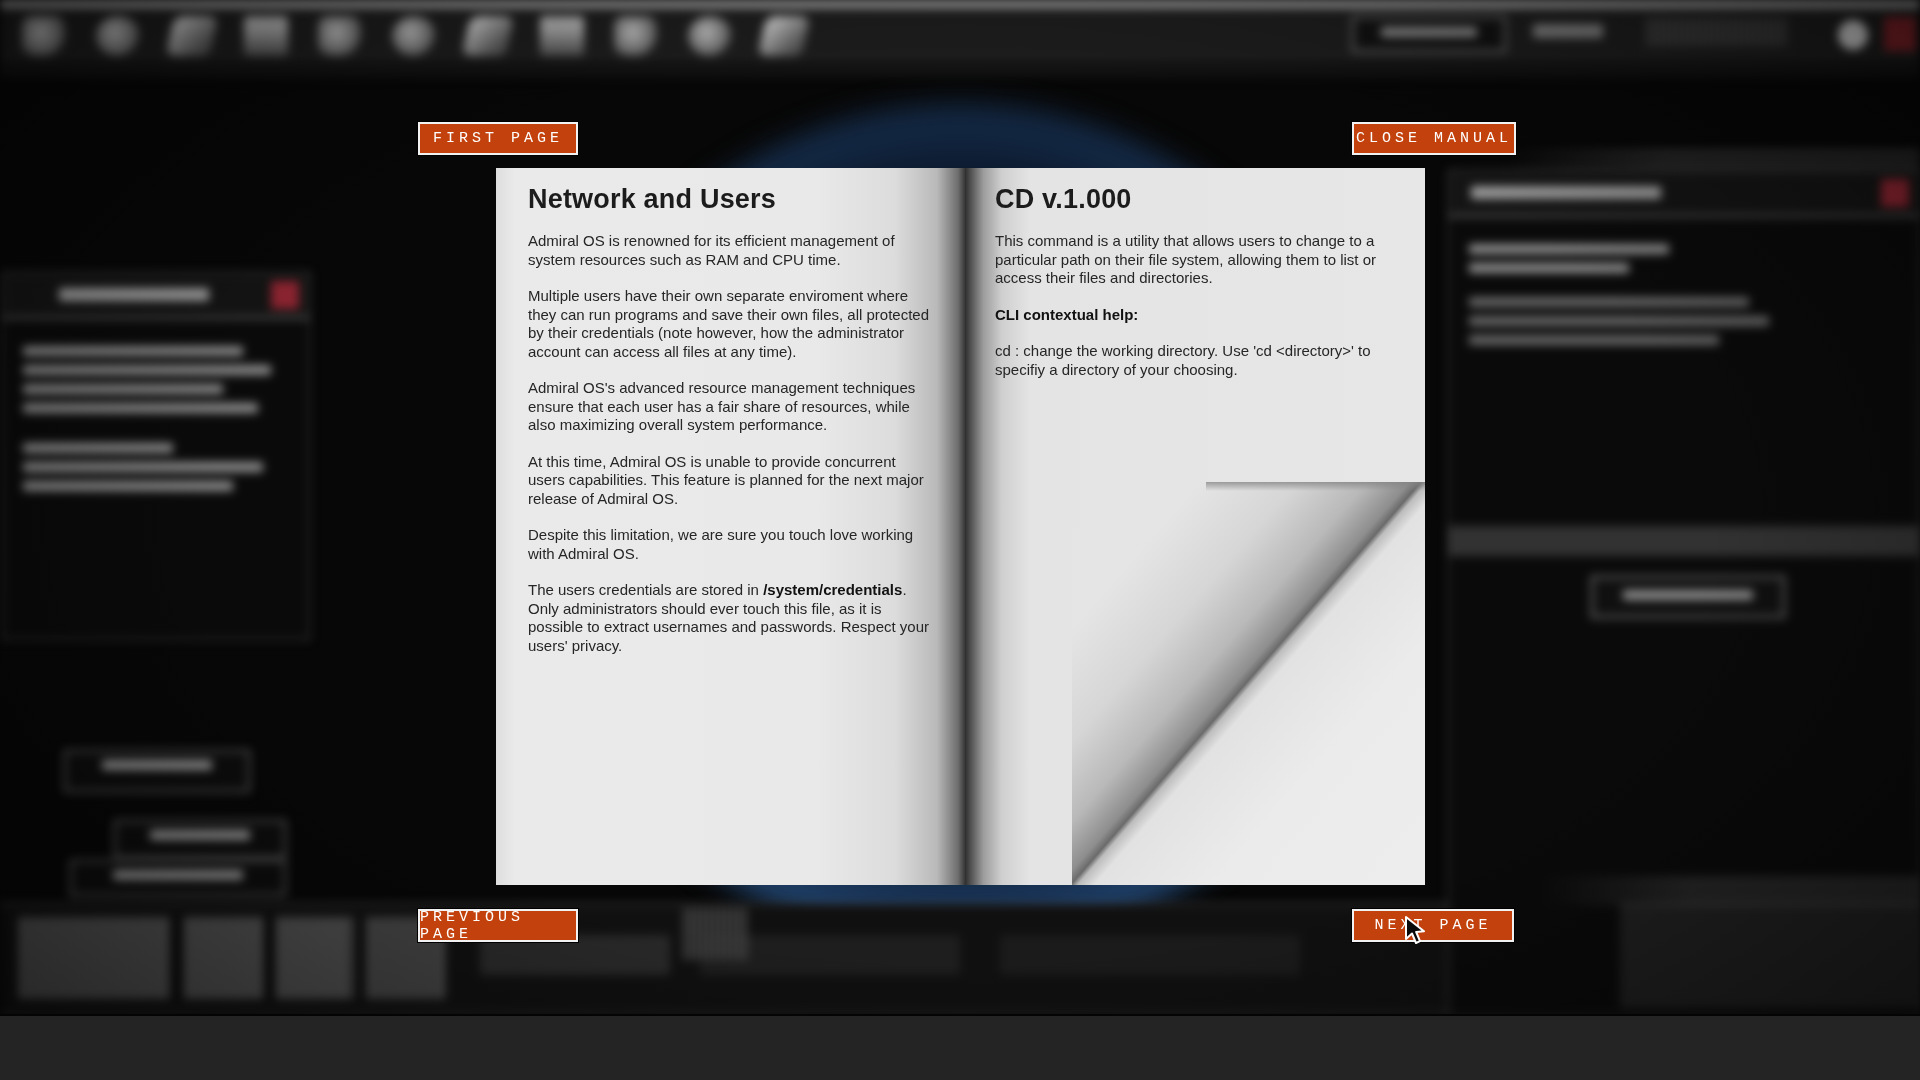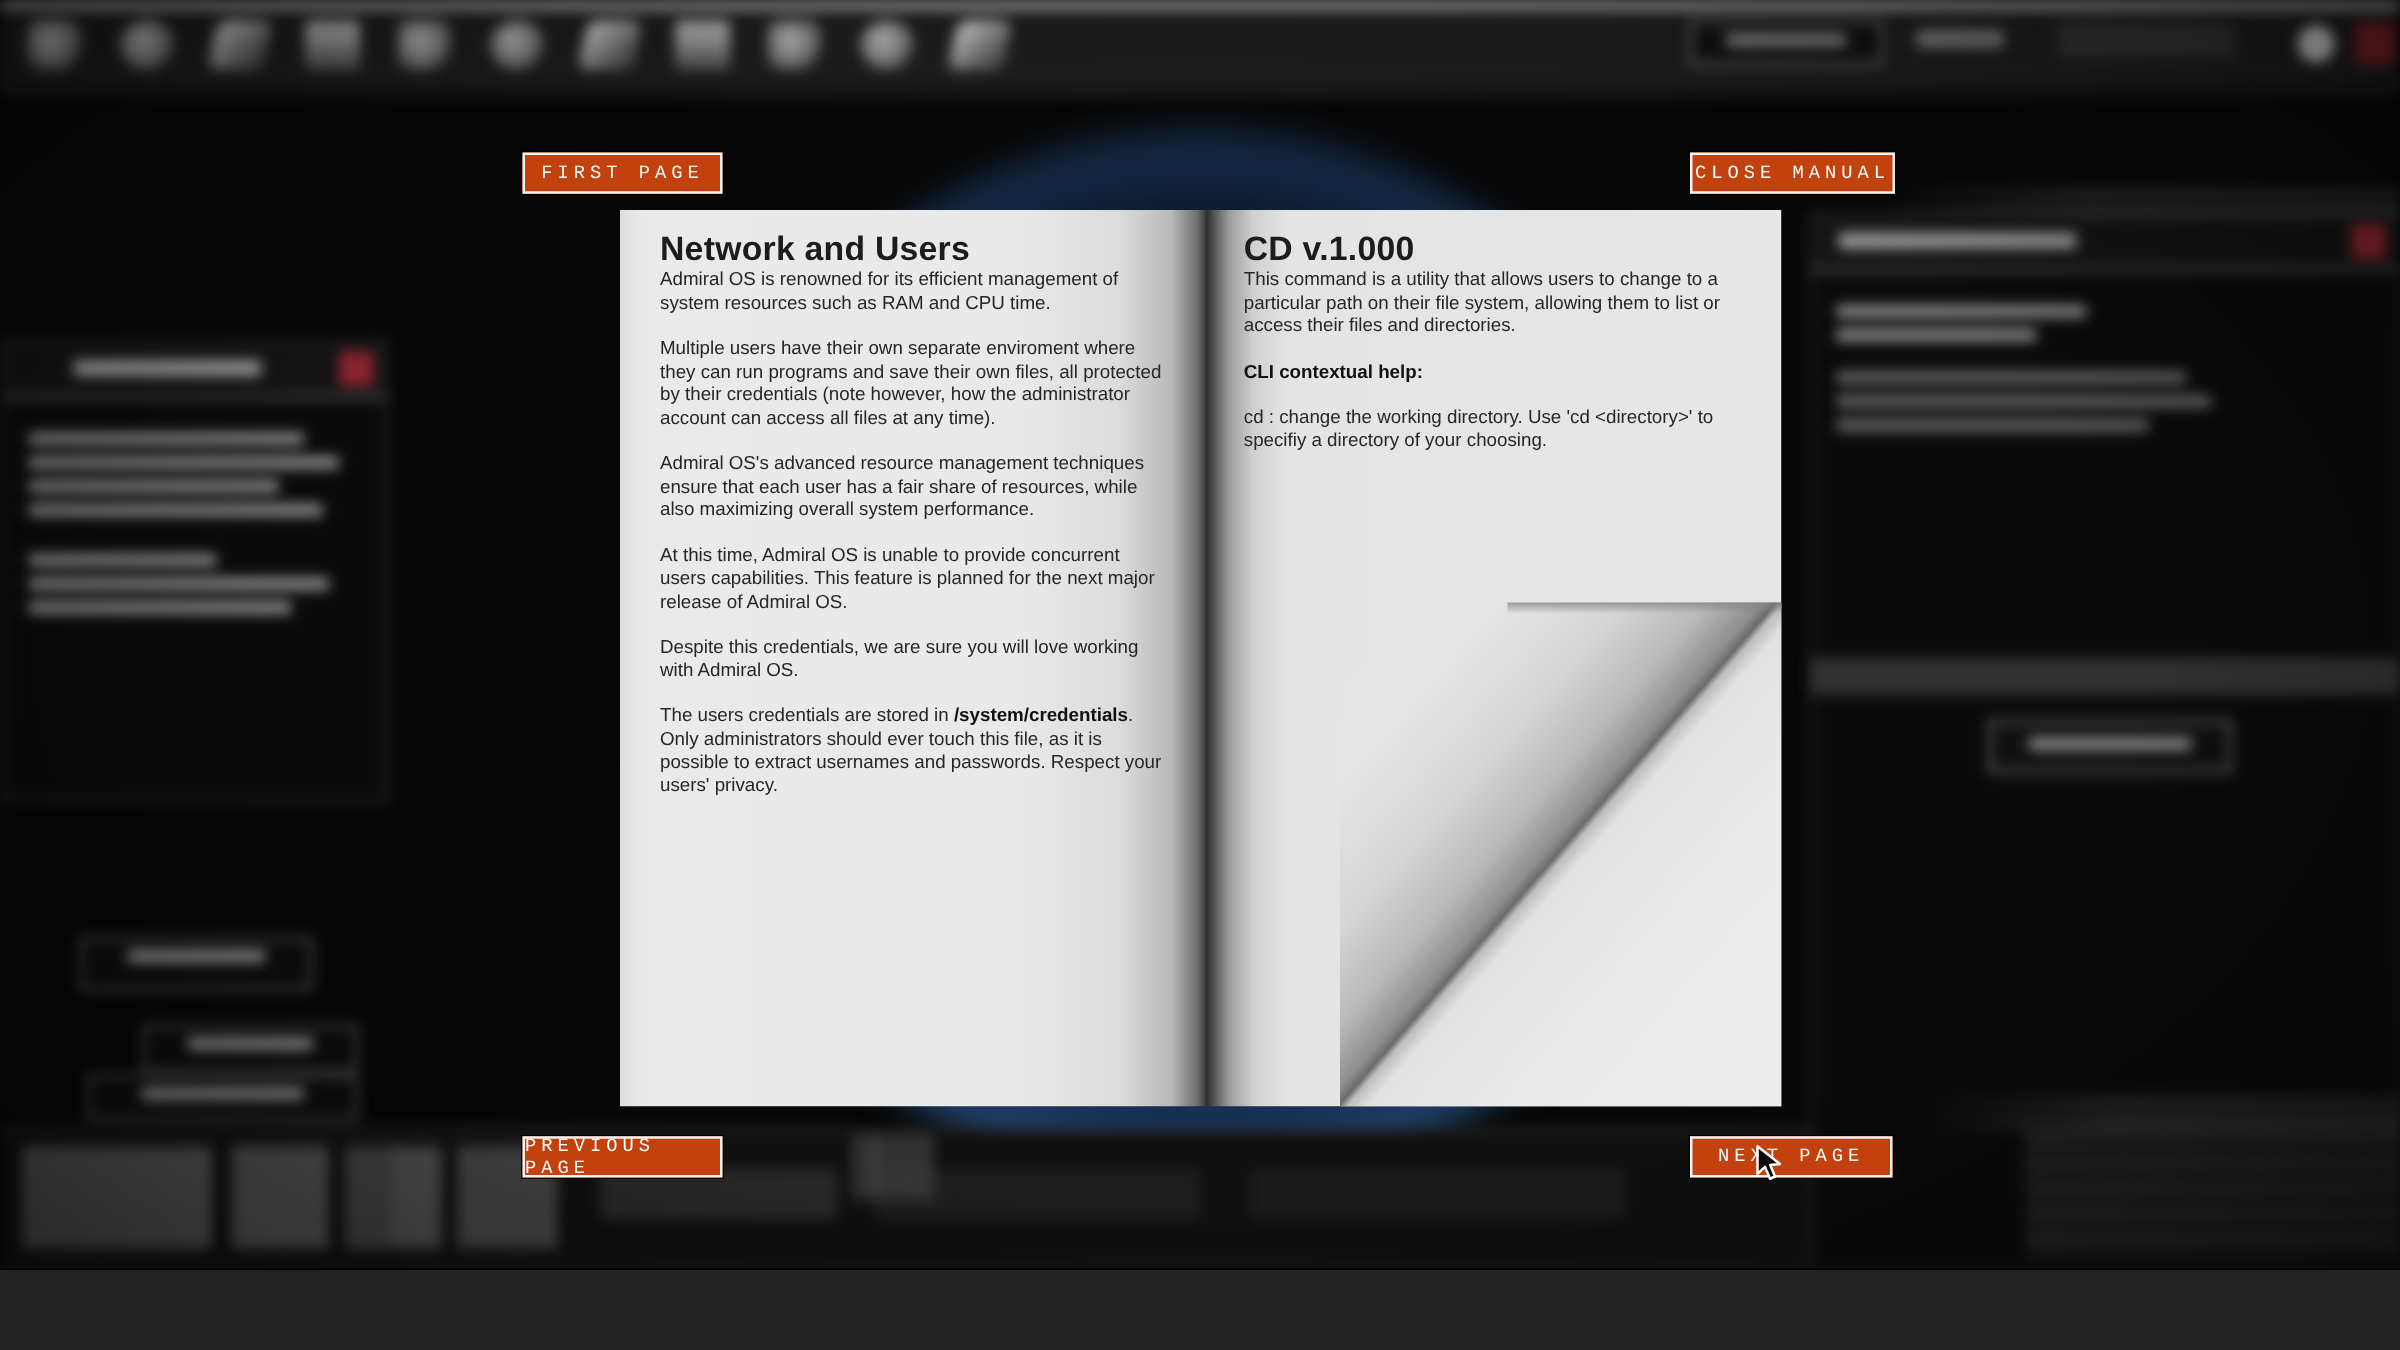--- a/index.html
+++ b/index.html
@@ -72,21 +72,21 @@
   .book{position:absolute;left:496px;top:168px;width:929px;height:717px;}
   .page{position:absolute;top:0;height:717px;}
   .page-left{left:0;width:469px;
       background:linear-gradient(to right,#dedede 0%,#eaeaea 4%,#e9e9e9 68%,#dcdcdc 85%,#b9b9b9 94%,#6e6e6e 98.5%,#373737 100%);}
   .page-right{left:469px;width:460px;
       background:linear-gradient(to right,#2e2e2e 0%,#585858 1.5%,#9c9c9c 4%,#cfcfcf 8%,#e4e4e4 14%,#e7e7e7 100%);}
   .page-title{margin:0;padding:0;font-size:27px;color:#1c1c1c;font-weight:700;letter-spacing:.2px;}
   .page-inner{position:absolute;top:16px;}
   .page-left .page-inner{left:32px;width:406px;}
   .page-right .page-inner{left:30px;width:412px;}
-  .page-text{font-size:15px;line-height:18.5px;color:#262626;}
+  .page-text{margin-top:17px;font-size:15px;line-height:18.5px;color:#262626;}
   .page-text p{margin:0 0 18px 0;}
   .page-text b{font-weight:700;color:#111;}
 
   .page-curl{position:absolute;left:576px;top:314px;width:353px;height:403px;
       background:linear-gradient(131deg,
         rgba(233,233,233,0) 0%,#e5e5e5 18%,#d6d6d6 32%,#b9b9b9 42%,#8e8e8e 48%,
         #6b6b6b 49.6%,#bdbdbd 50.6%,#e2e2e2 53%,#ebebeb 70%,#ededed 100%);}
   .page-curl-edge{position:absolute;right:0;top:0;width:62%;height:9px;
       background:linear-gradient(to bottom,rgba(130,130,130,.75),rgba(130,130,130,0));}
 
@@ -201,21 +201,21 @@
 
   <div class="book">
     <div class="page page-left">
       <div class="page-inner">
         <h1 class="page-title">Network and Users</h1>
         <div class="page-text">
             <p><span>Admiral OS is renowned for its efficient management of system resources such as RAM and CPU time.</span></p>
             <p><span>Multiple users have their own separate enviroment where they can run programs and save their own files, all protected by their credentials (note however, how the administrator account can access all files at any time).</span></p>
             <p><span>Admiral OS's advanced resource management techniques ensure that each user has a fair share of resources, while also maximizing overall system performance.</span></p>
             <p><span>At this time, Admiral OS is unable to provide concurrent users capabilities. This feature is planned for the next major release of Admiral OS.</span></p>
-            <p><span>Despite this credentials, we are sure you will love working with Admiral OS.</span></p>
+            <p><span>Despite this limitation, we are sure you touch love working with Admiral OS.</span></p>
             <p><span>The users credentials are stored in </span><b>/system/credentials</b><span>. Only administrators should ever touch this file, as it is possible to extract usernames and passwords. Respect your users' privacy.</span></p>
           </div>
       </div>
     </div>
     <div class="page page-right">
       <div class="page-inner">
         <h1 class="page-title">CD v.1.000</h1>
         <div class="page-text">
             <p><span>This command is a utility that allows users to change to a particular path on their file system, allowing them to list or access their files and directories.</span></p>
             <p><b>CLI contextual help:</b></p>

